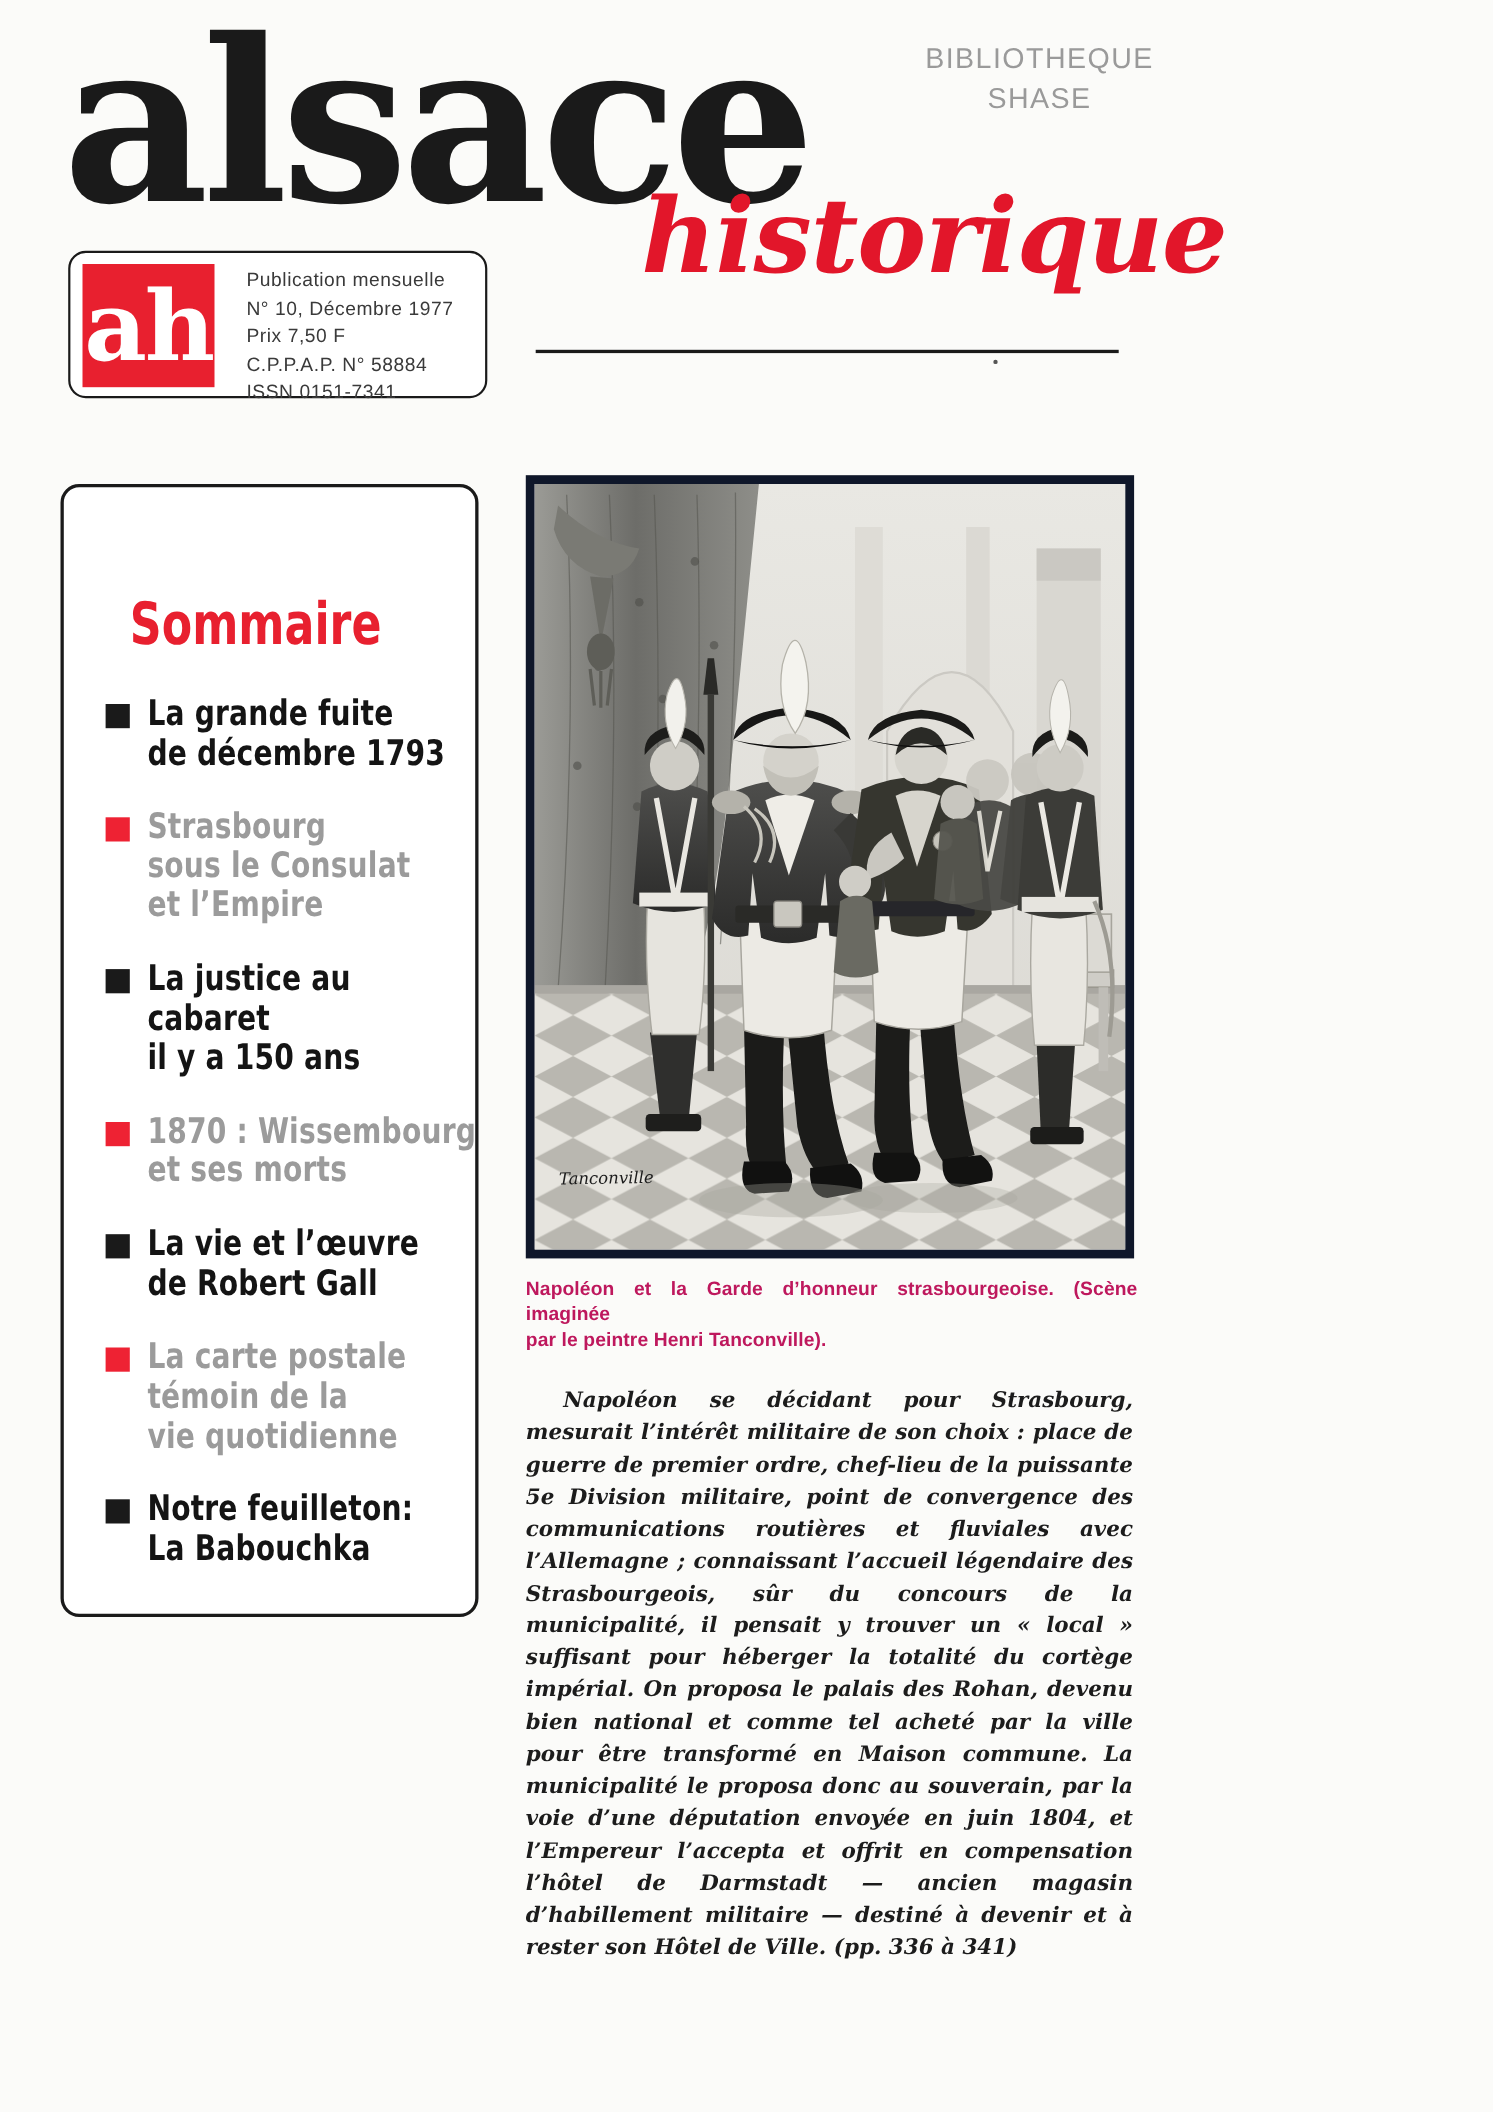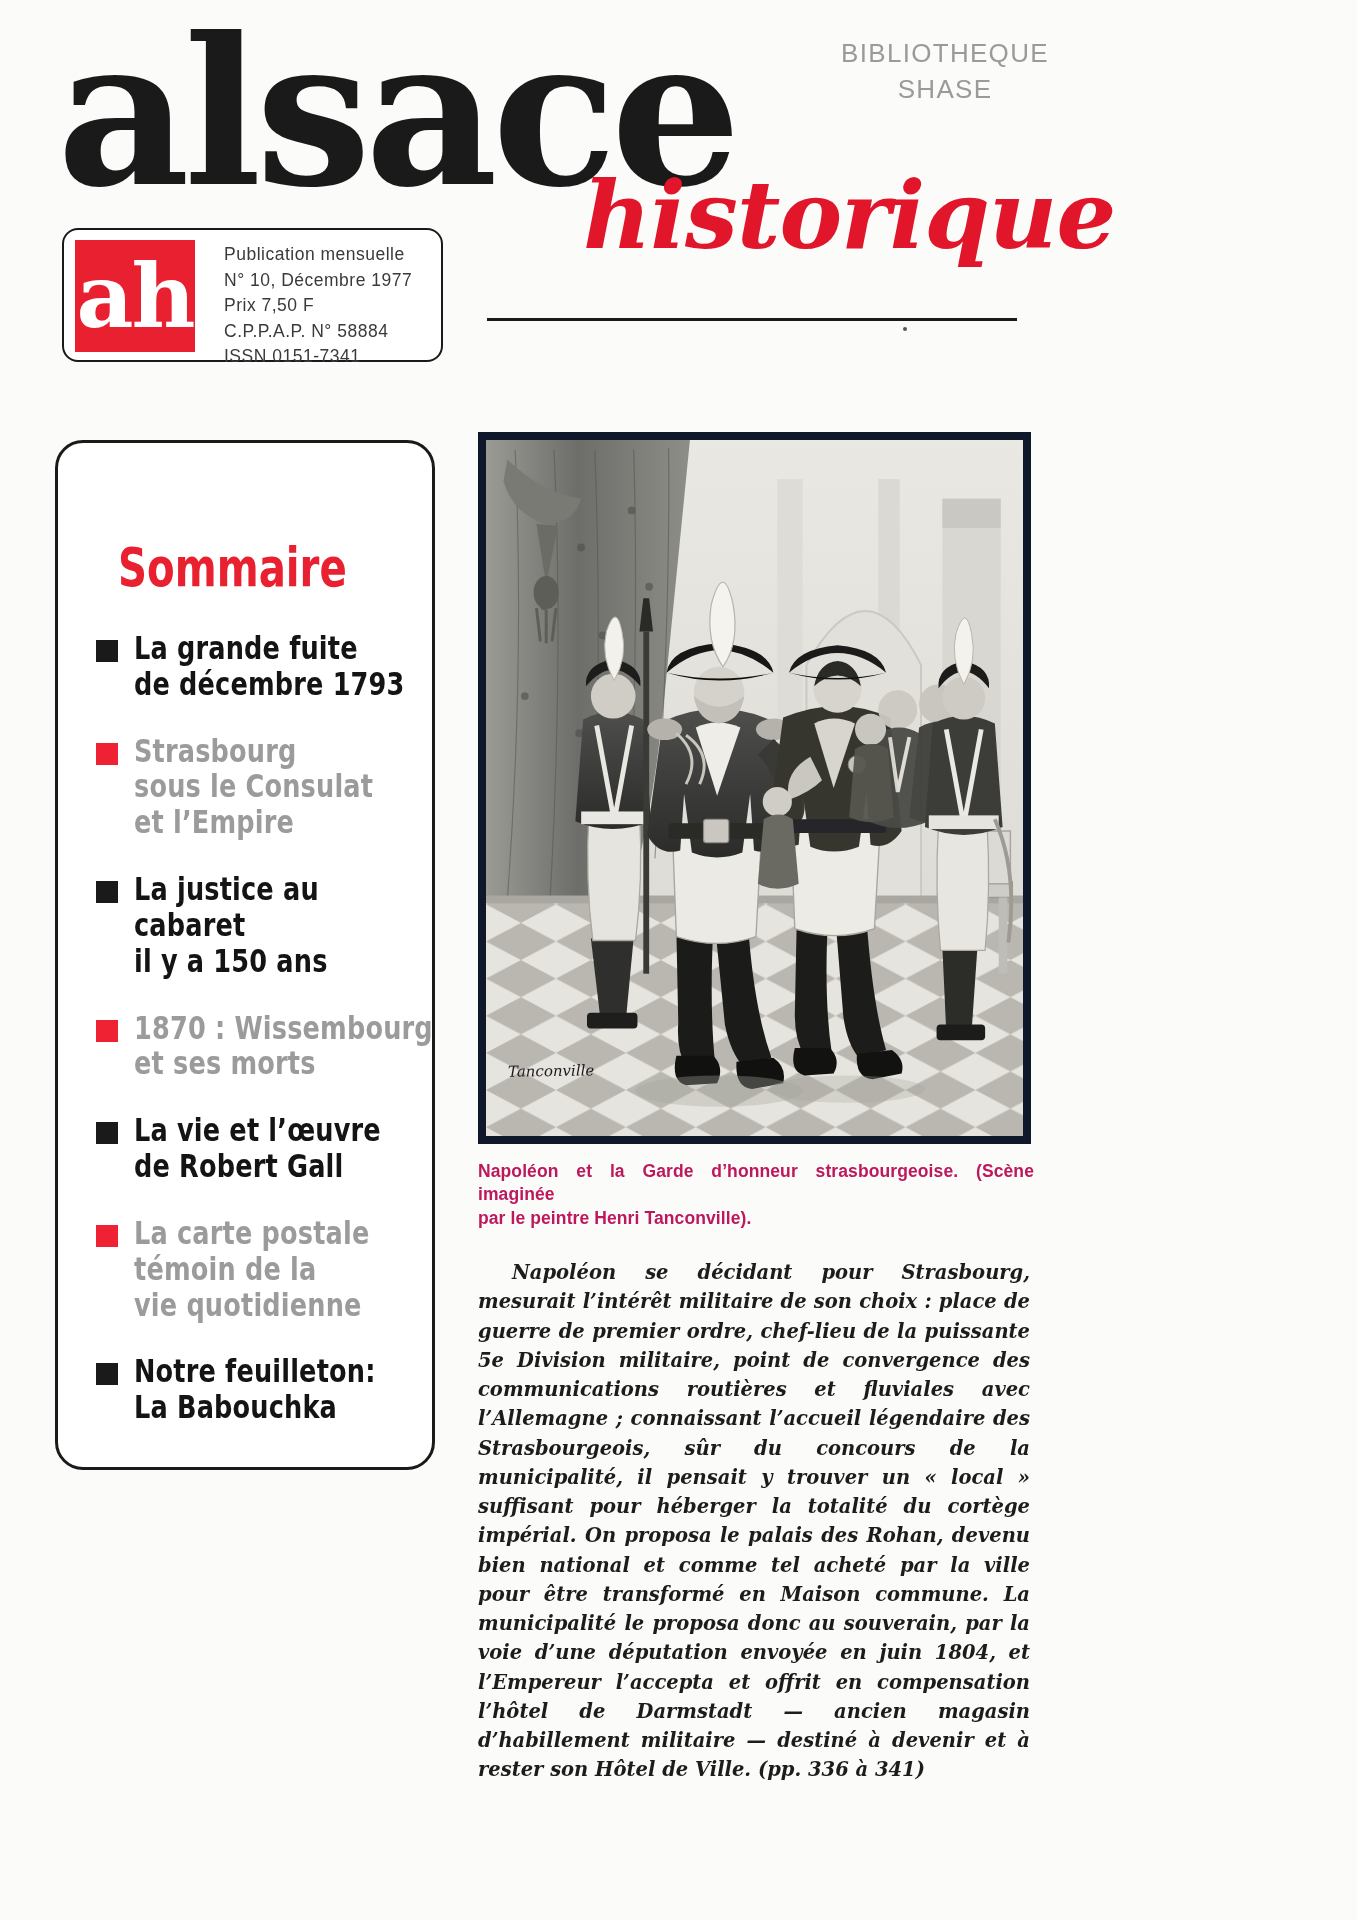--- a/index.html
+++ b/index.html
@@ -120,21 +120,21 @@
   #pubinfo-lines .pi-line { display: block; white-space: nowrap; }
 
   
   #sommaire-panel {
     position: absolute;
     left: 55px;
     top: 440px;
     width: 380px;
     height: 1030px;
     border: 3px solid #1a1a1a;
-    border-radius: 28px;
+    border-radius: 17px;
     background: #ffffff;
     box-sizing: border-box;
   }
   #sommaire-title {
     position: absolute;
     left: 60px;
     top: 98px;
     font-family: "DejaVu Sans", "Liberation Sans", sans-serif;
     font-weight: 700;
     font-size: 53px;

